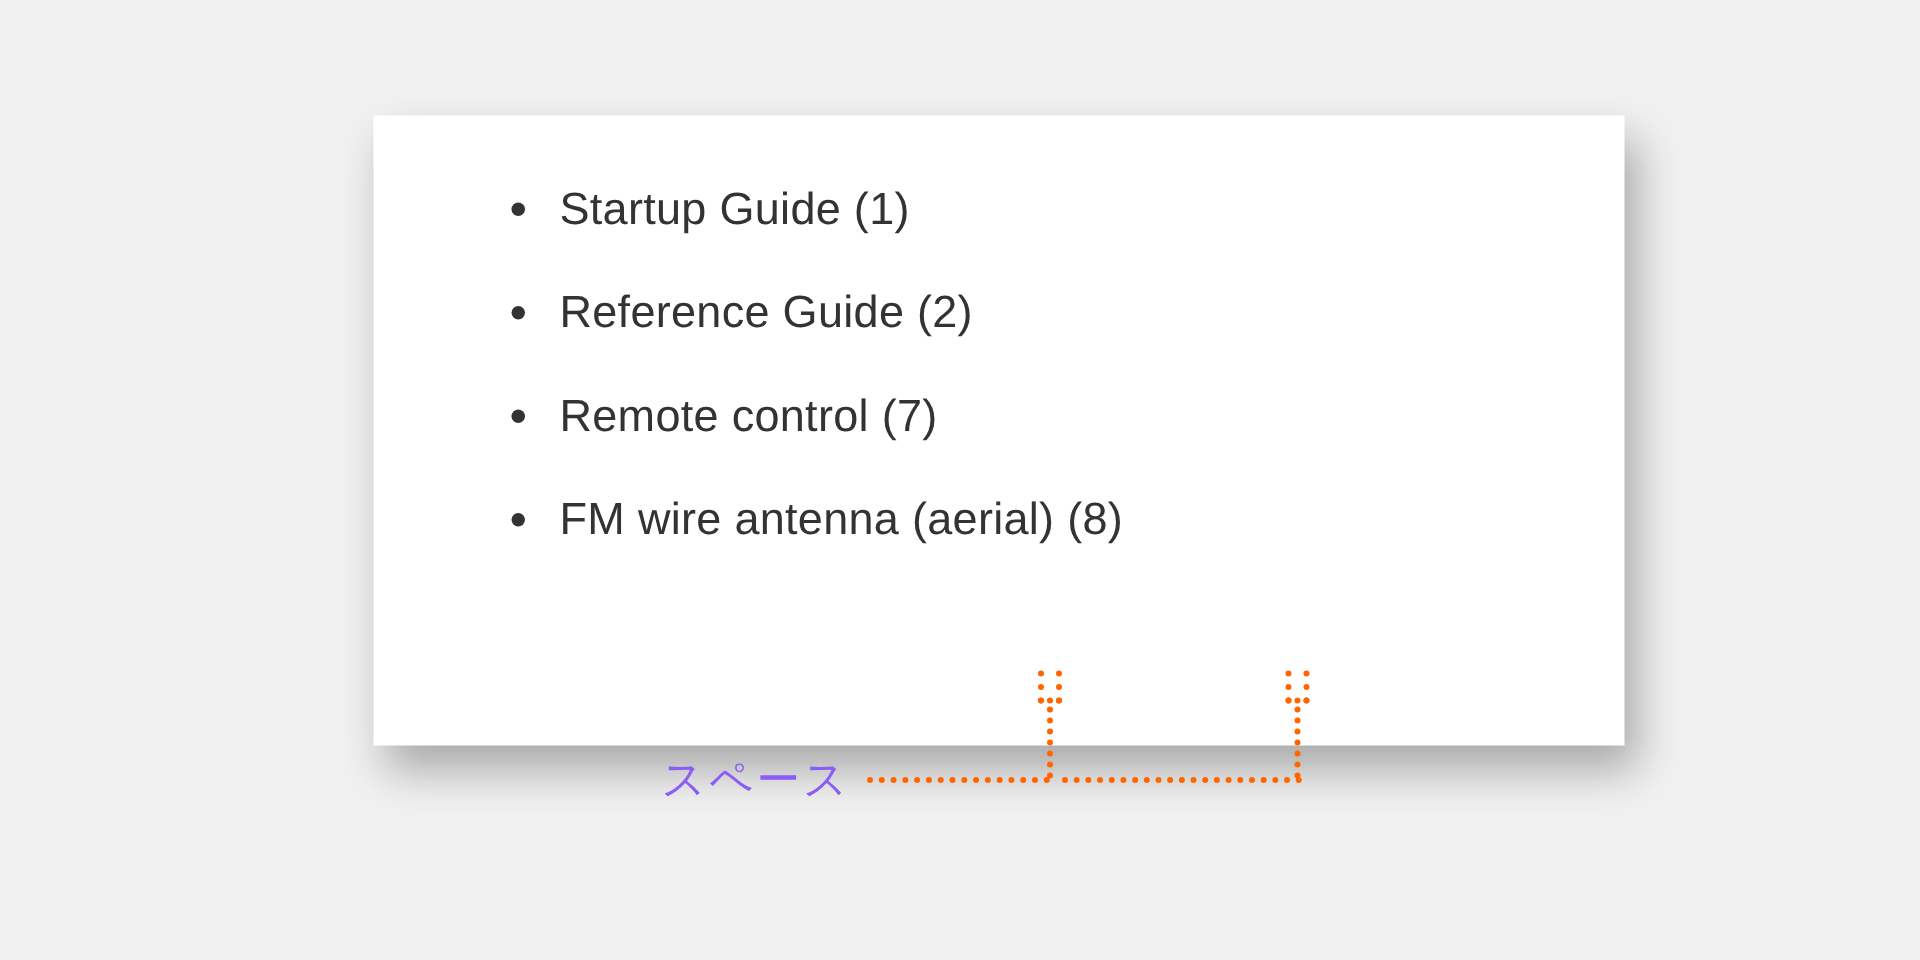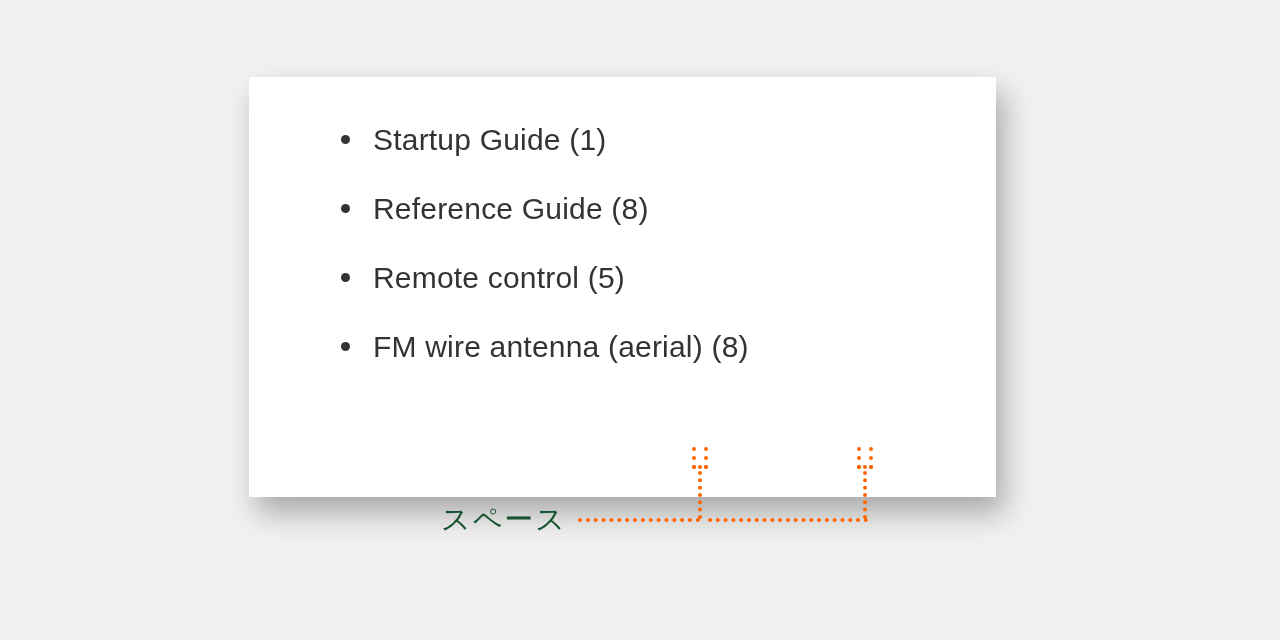--- a/index.html
+++ b/index.html
@@ -8,21 +8,21 @@
       width: 1280px;
       height: 640px;
       font-family: "Helvetica Neue", Helvetica, Arial, sans-serif;
       position: relative;
       overflow: hidden;
     }
     .card {
       position: absolute;
       left: 249px;
       top: 77px;
-      width: 747px;
+      width: 834px;
       height: 420px;
       background: #fff;
       box-shadow: 8px 16px 28px rgba(0,0,0,0.30);
       padding-top: 40px;
       padding-left: 82px;
     }
     .items {
       list-style: none;
     }
     .items li {
@@ -43,21 +43,21 @@
       width: 9px;
       height: 9px;
       background: #333;
       border-radius: 50%;
     }
     .annot {
       position: absolute;
       left: 441px;
       top: 500px;
       font-size: 29px;
-      color: #14532d;
+      color: #8b5cf6;
       letter-spacing: 2px;
       font-family: "Hiragino Kaku Gothic ProN", Meiryo, sans-serif;
       text-align: right;
     }
     .marker {
       position: absolute;
       width: 16px;
       height: 22px;
       border: 4px dotted #ff6600;
       border-top: none;
@@ -79,22 +79,22 @@
     }
     .vline-a { left: 698px; }
     .vline-b { left: 863px; }
   </style>
 </head>
 <body>
 
 <div class="card">
   <ul class="items">
     <li>Startup Guide (1)</li>
-    <li>Reference Guide (8)</li>
-    <li>Remote control (5)</li>
+    <li>Reference Guide (2)</li>
+    <li>Remote control (7)</li>
     <li>FM wire antenna (aerial) (8)</li>
   </ul>
 </div>
 
 <span class="marker marker-a"></span>
 <span class="marker marker-b"></span>
 <span class="vline vline-a"></span>
 <span class="vline vline-b"></span>
 
 <div class="annot">スペース</div>

